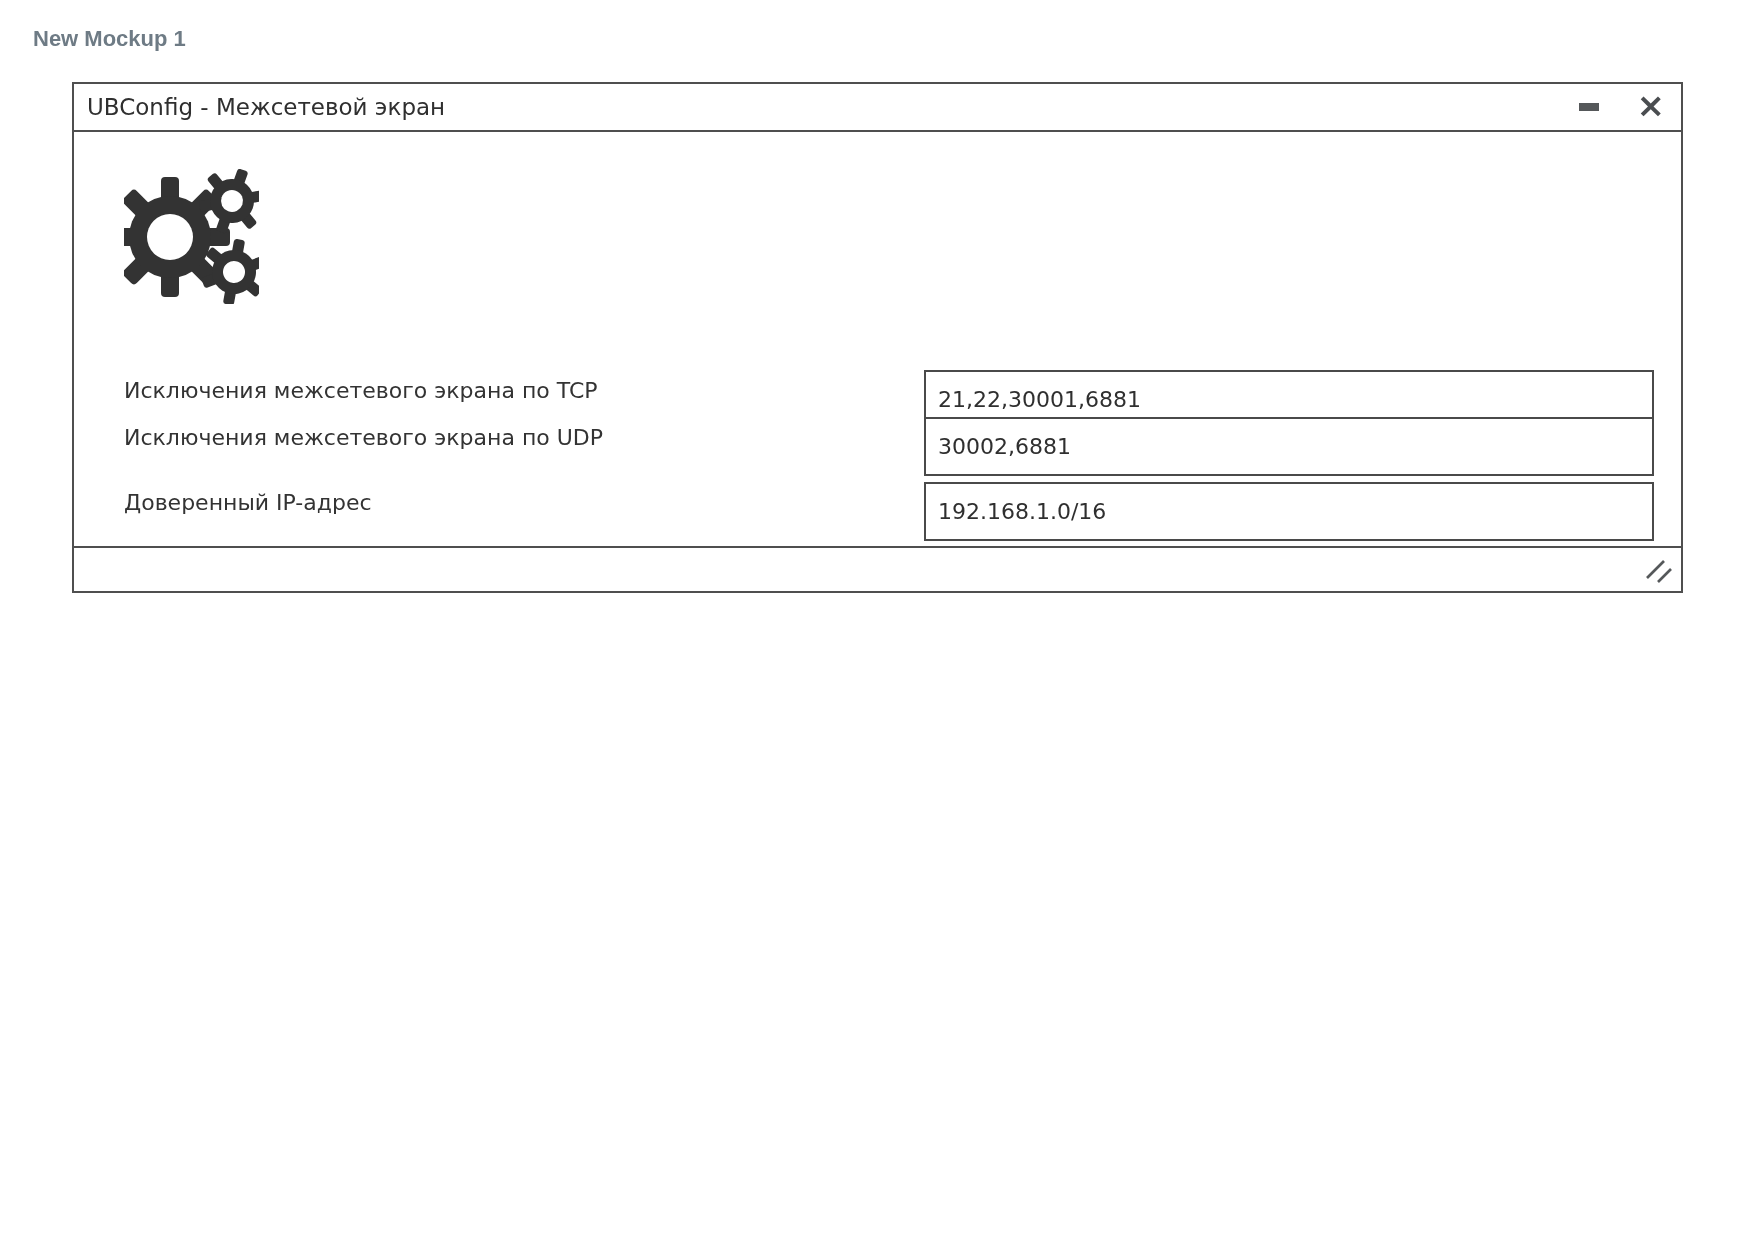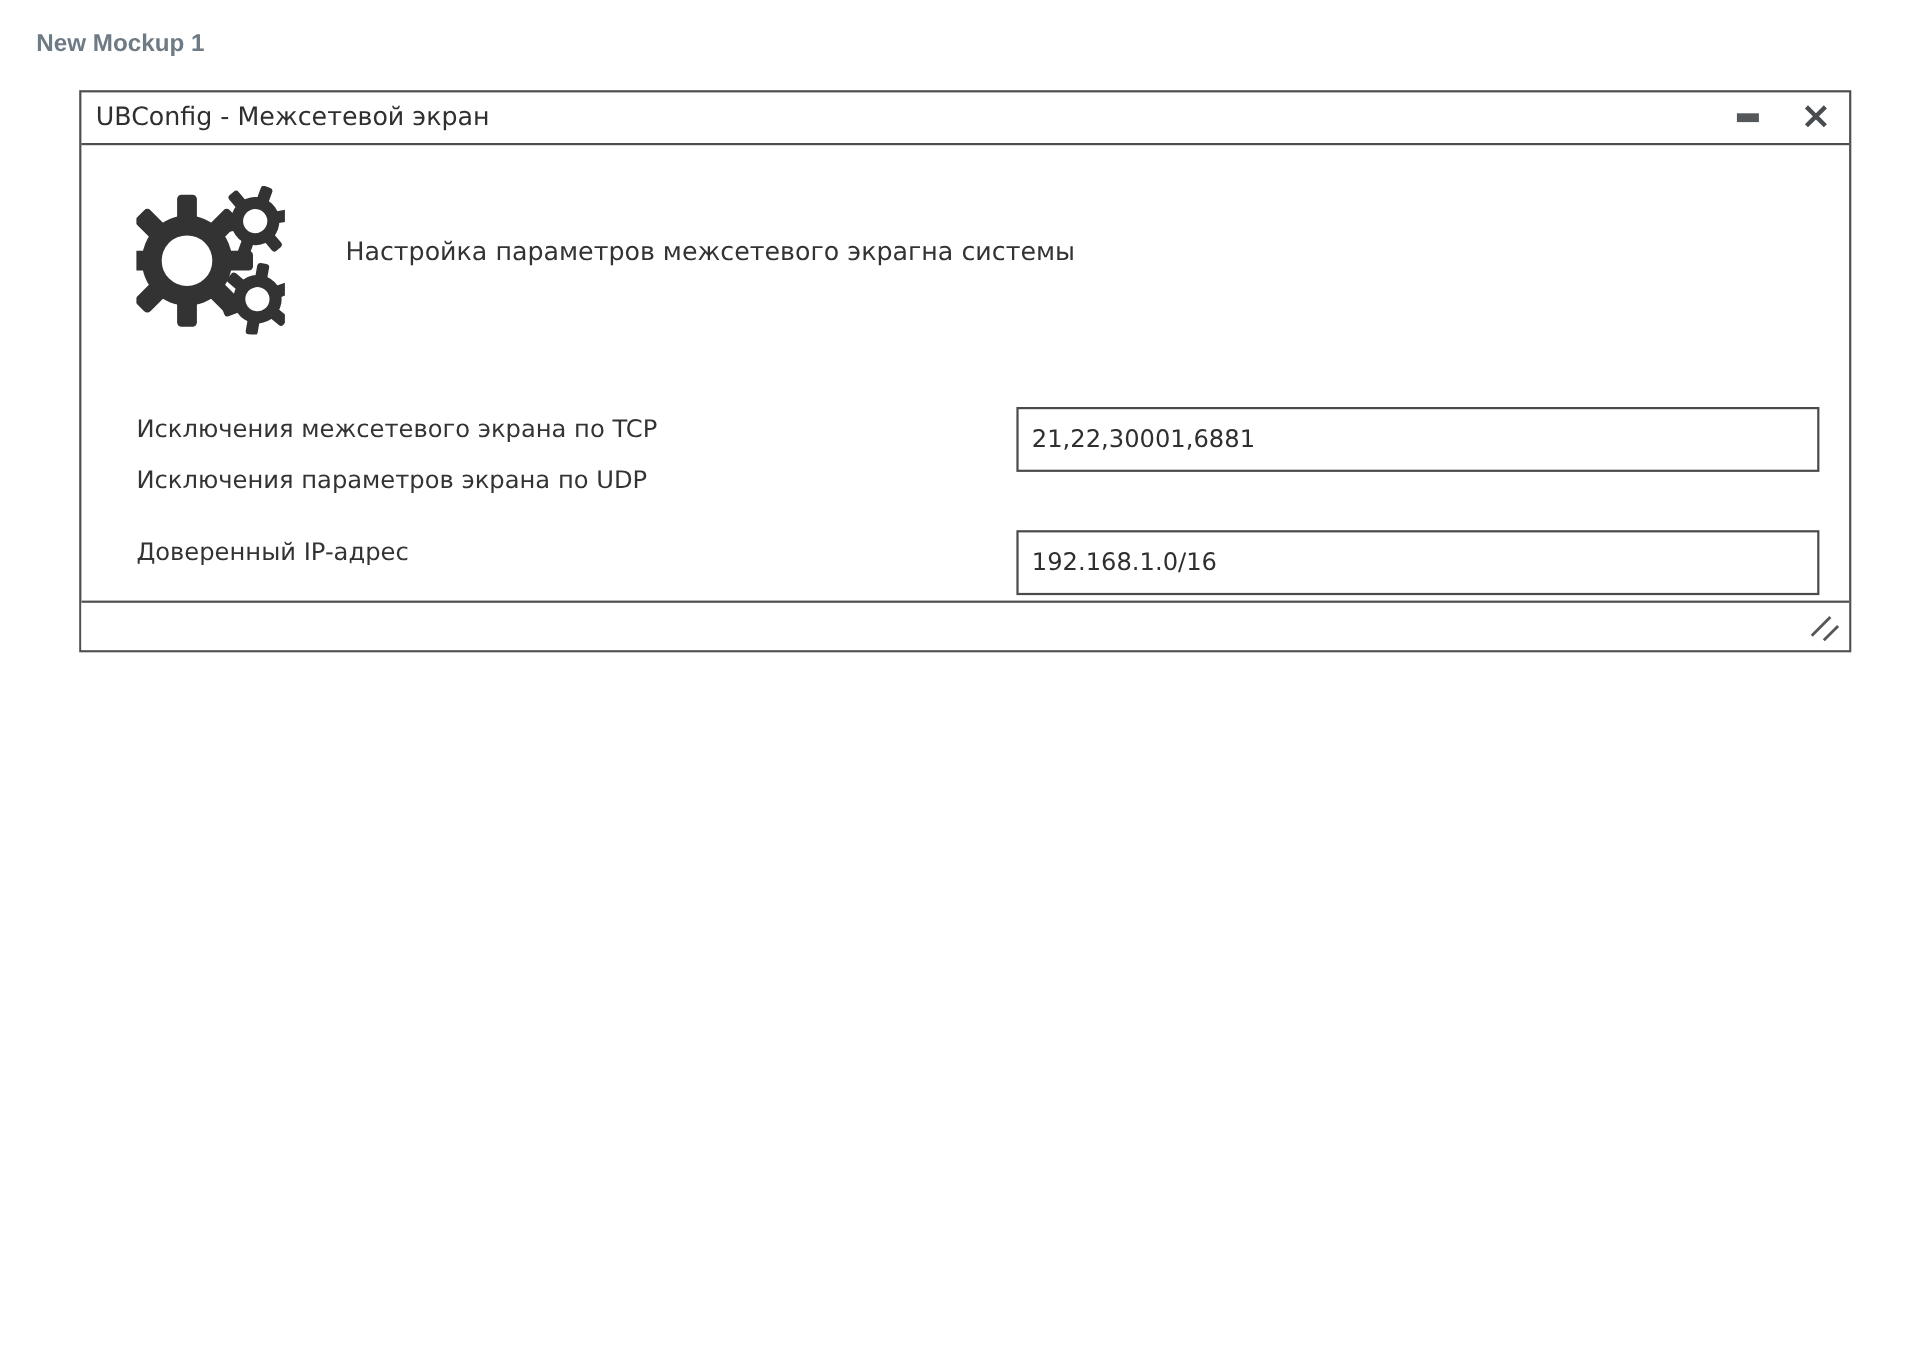--- a/index.html
+++ b/index.html
@@ -157,29 +157,29 @@
         <rect x="-5.5" y="-33" width="11" height="15" rx="3" transform="rotate(120)"></rect>
         <rect x="-5.5" y="-33" width="11" height="15" rx="3" transform="rotate(180)"></rect>
         <rect x="-5.5" y="-33" width="11" height="15" rx="3" transform="rotate(240)"></rect>
         <rect x="-5.5" y="-33" width="11" height="15" rx="3" transform="rotate(300)"></rect>
       </g>
       <circle r="22"></circle>
       <circle r="11" fill="#ffffff"></circle>
     </g>
   </svg>
 
-  <div class="window-description">Настройка параметров межсетевого экрагна системы</div>
 
   <div class="field-row row-1">
     <span class="field-label">Исключения межсетевого экрана по TCP</span>
     <input class="field-input" type="text" value="21,22,30001,6881" style="">
   </div>
 
   <div class="field-row row-2">
-    <span class="field-label">Исключения параметров экрана по UDP</span>
+    <span class="field-label">Исключения межсетевого экрана по UDP</span>
+    <input class="field-input" type="text" value="30002,6881" style="">
   </div>
 
   <div class="field-row row-3">
     <span class="field-label">Доверенный IP-адрес</span>
     <input class="field-input" type="text" value="192.168.1.0/16" style="">
   </div>
 
   <div class="statusbar">
     <svg class="resize-grip" viewBox="0 0 30 28" xmlns="http://www.w3.org/2000/svg">
       <line x1="3" y1="21" x2="20" y2="4" stroke="#55585a" stroke-width="2.6"></line>

